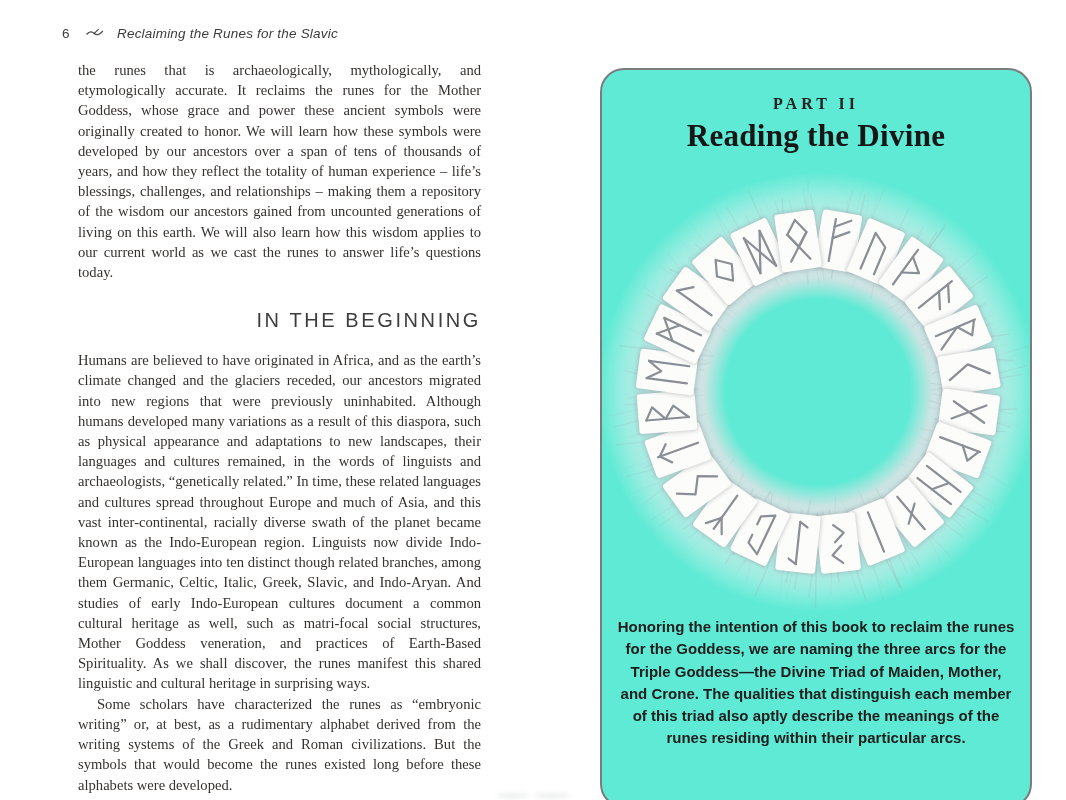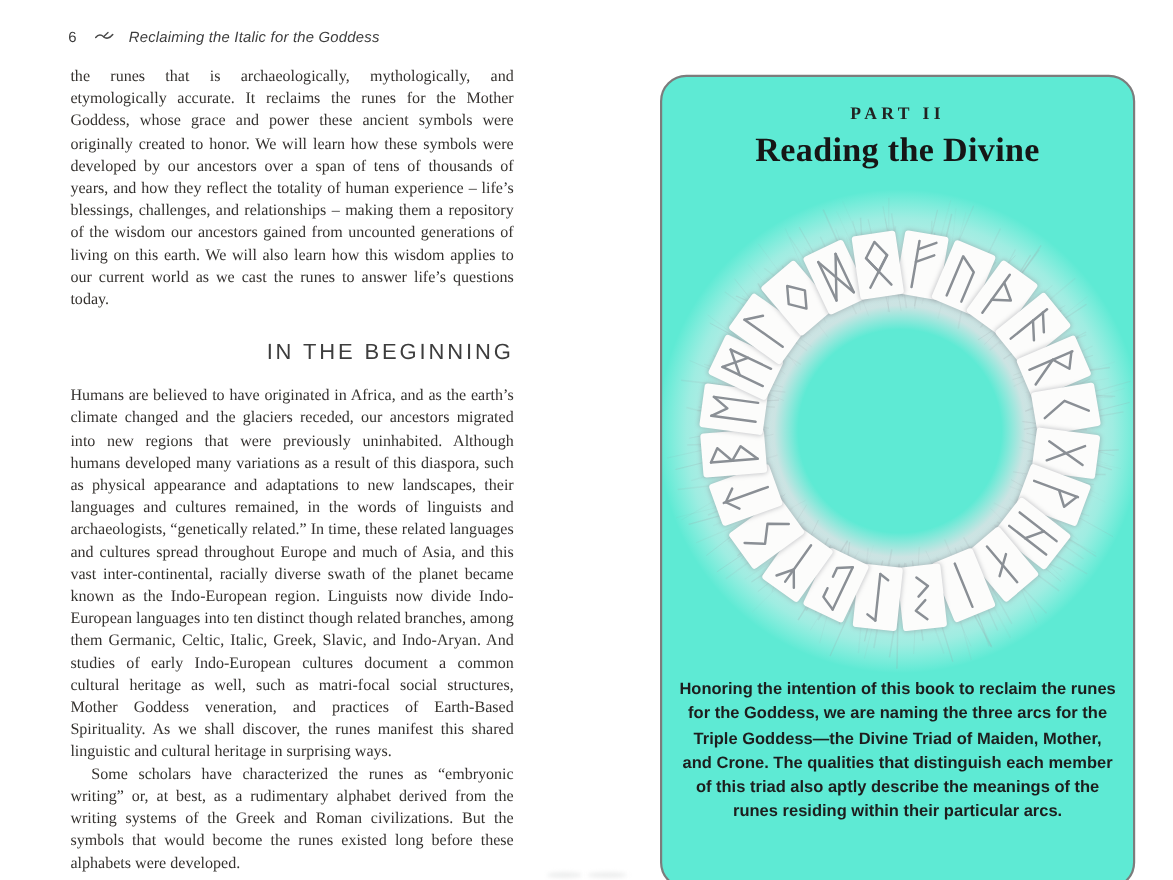--- a/index.html
+++ b/index.html
@@ -27,21 +27,21 @@
     position:absolute;left:62px;top:26px;width:402px;
     font-family:"Liberation Sans", sans-serif;
     font-size:13.5px;color:#3c3c3c;
     display:flex;align-items:center;
   }
   .running-head .pagenum{font-style:normal;letter-spacing:.5px;}
   .running-head .ornament{margin:0 13px 0 16px;display:inline-block;}
   .running-head .rh-title{font-style:italic;letter-spacing:.2px;}
 
   .body-col{
-    position:absolute;left:64px;top:60px;width:403px;
+    position:absolute;left:78px;top:60px;width:403px;
   }
   .body-col p{
     font-size:14.6px;line-height:20.2px;
     text-align:justify;text-align-last:left;
     color:var(--text);
   }
   .body-col p.indent{text-indent:19px;}
   .section-heading{
     font-family:"Liberation Sans", sans-serif;
     font-weight:400;font-size:20px;letter-spacing:2.6px;
@@ -100,21 +100,21 @@
 
   <div>
     <div class="running-head">
       <span class="pagenum">6</span>
       <span class="ornament">
         <svg width="18" height="10" viewBox="0 0 18 10" fill="none">
           <path d="M1 6 C3.5 3.2 6 3.4 8.2 5.4 C10.4 7.4 13.5 7.2 16.5 3.4" stroke="#4a4a4a" stroke-width="1.4" stroke-linecap="round"></path>
           <path d="M8.2 5.4 L12.2 1.6" stroke="#4a4a4a" stroke-width="1.2" stroke-linecap="round"></path>
         </svg>
       </span>
-      <span class="rh-title">Reclaiming the Italic for the Goddess</span>
+      <span class="rh-title">Reclaiming the Runes for the Slavic</span>
     </div>
 
     <div class="body-col">
       <p>the runes that is archaeologically, mythologically, and etymologically accurate. It reclaims the runes for the Mother Goddess, whose grace and power these ancient symbols were originally created to honor. We will learn how these symbols were developed by our ancestors over a span of tens of thousands of years, and how they reflect the totality of human experience – life’s blessings, challenges, and relationships – making them a repository of the wisdom our ancestors gained from uncounted generations of living on this earth. We will also learn how this wisdom applies to our current world as we cast the runes to answer life’s questions today.</p>
       <h3 class="section-heading">IN THE BEGINNING</h3>
       <p>Humans are believed to have originated in Africa, and as the earth’s climate changed and the glaciers receded, our ancestors migrated into new regions that were previously uninhabited. Although humans developed many variations as a result of this diaspora, such as physical appearance and adaptations to new landscapes, their languages and cultures remained, in the words of linguists and archaeologists, “genetically related.” In time, these related languages and cultures spread throughout Europe and much of Asia, and this vast inter-continental, racially diverse swath of the planet became known as the Indo-European region. Linguists now divide Indo-European languages into ten distinct though related branches, among them Germanic, Celtic, Italic, Greek, Slavic, and Indo-Aryan. And studies of early Indo-European cultures document a common cultural heritage as well, such as matri-focal social structures, Mother Goddess veneration, and practices of Earth-Based Spirituality. As we shall discover, the runes manifest this shared linguistic and cultural heritage in surprising ways.</p>
       <p class="indent">Some scholars have characterized the runes as “embryonic writing” or, at best, as a rudimentary alphabet derived from the writing systems of the Greek and Roman civilizations. But the symbols that would become the runes existed long before these alphabets were developed.</p>
     </div>
   </div>
 

